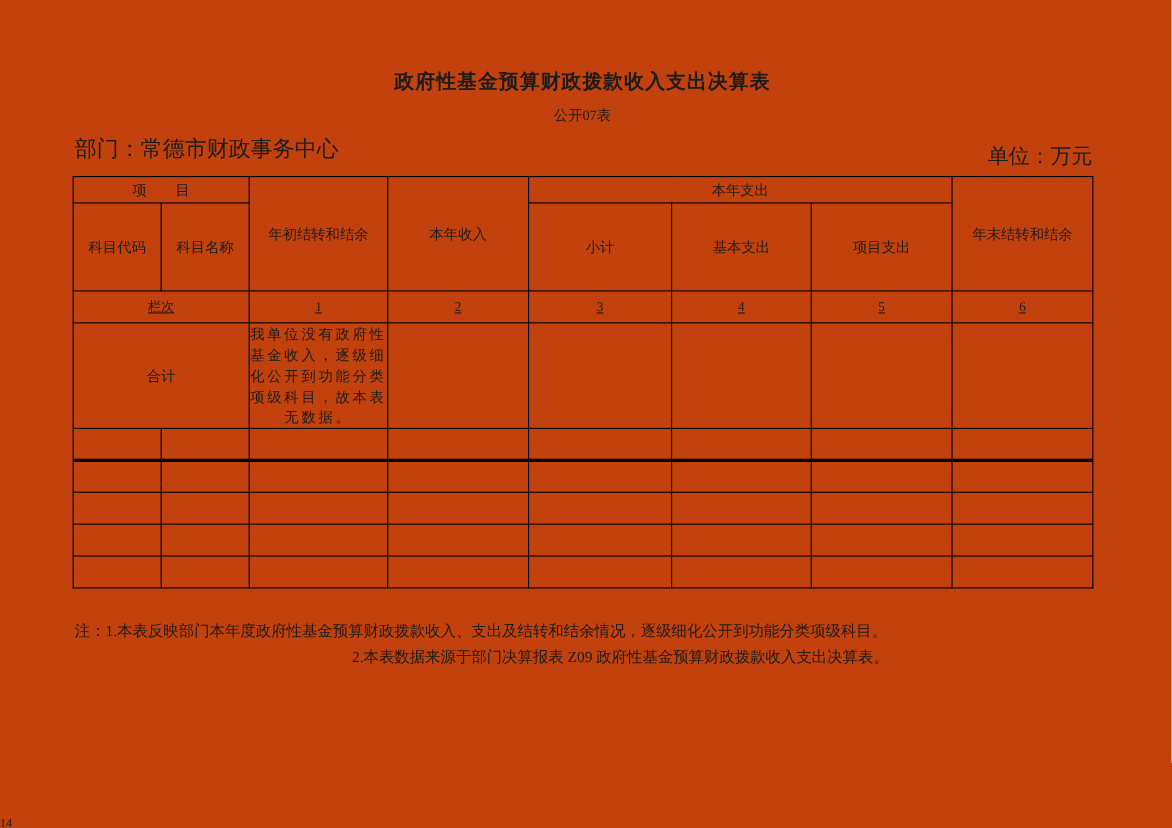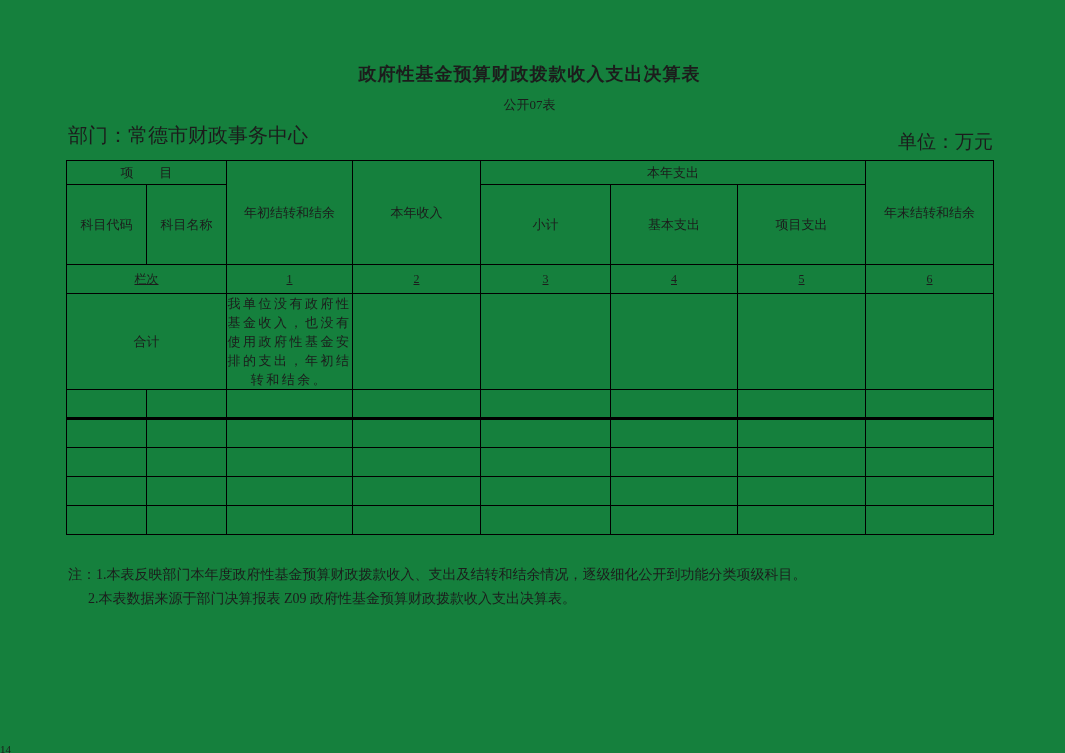--- a/index.html
+++ b/index.html
@@ -3,21 +3,21 @@
 <meta charset="utf-8">
 <style>
   * { margin: 0; padding: 0; box-sizing: border-box; }
   html, body { background: #e8e8e8; }
   body { font-family: "Liberation Serif", serif; color: #1c1c1c; }
 
   .sheet {
     position: relative;
     width: 1065px;
     height: 753px;
-    background: #15803d;
+    background: #c2410c;
     margin: 0 auto;
     overflow: hidden;
   }
 
   .doc-title {
     position: absolute;
     top: 62px;
     left: 66px;
     width: 927px;
     text-align: center;
@@ -87,21 +87,21 @@
   }
 
   .notes {
     position: absolute;
     top: 563px;
     left: 68px;
     width: 960px;
     font-size: 14px;
     line-height: 24px;
   }
-  .notes .note-line-2 { margin-left: 20px; }
+  .notes .note-line-2 { margin-left: 32px; text-align: center; }
 
   .page-number {
     position: absolute;
     top: 719px;
     left: 0;
     width: 100%;
     text-align: left;
     font-size: 11px;
     margin-top: 24px;
   }
@@ -146,21 +146,21 @@
         <td colspan="2">栏次</td>
         <td>1</td>
         <td>2</td>
         <td>3</td>
         <td>4</td>
         <td>5</td>
         <td>6</td>
       </tr>
       <tr class="r-total">
         <td colspan="2">合计</td>
-        <td class="note-cell">我单位没有政府性基金收入，也没有使用政府性基金安排的支出，年初结转和结余。</td>
+        <td class="note-cell">我单位没有政府性基金收入，逐级细化公开到功能分类项级科目，故本表无数据。</td>
         <td></td>
         <td></td>
         <td></td>
         <td></td>
         <td></td>
       </tr>
       <tr class="r-empty">
         <td></td>
           <td></td>
         <td></td>

